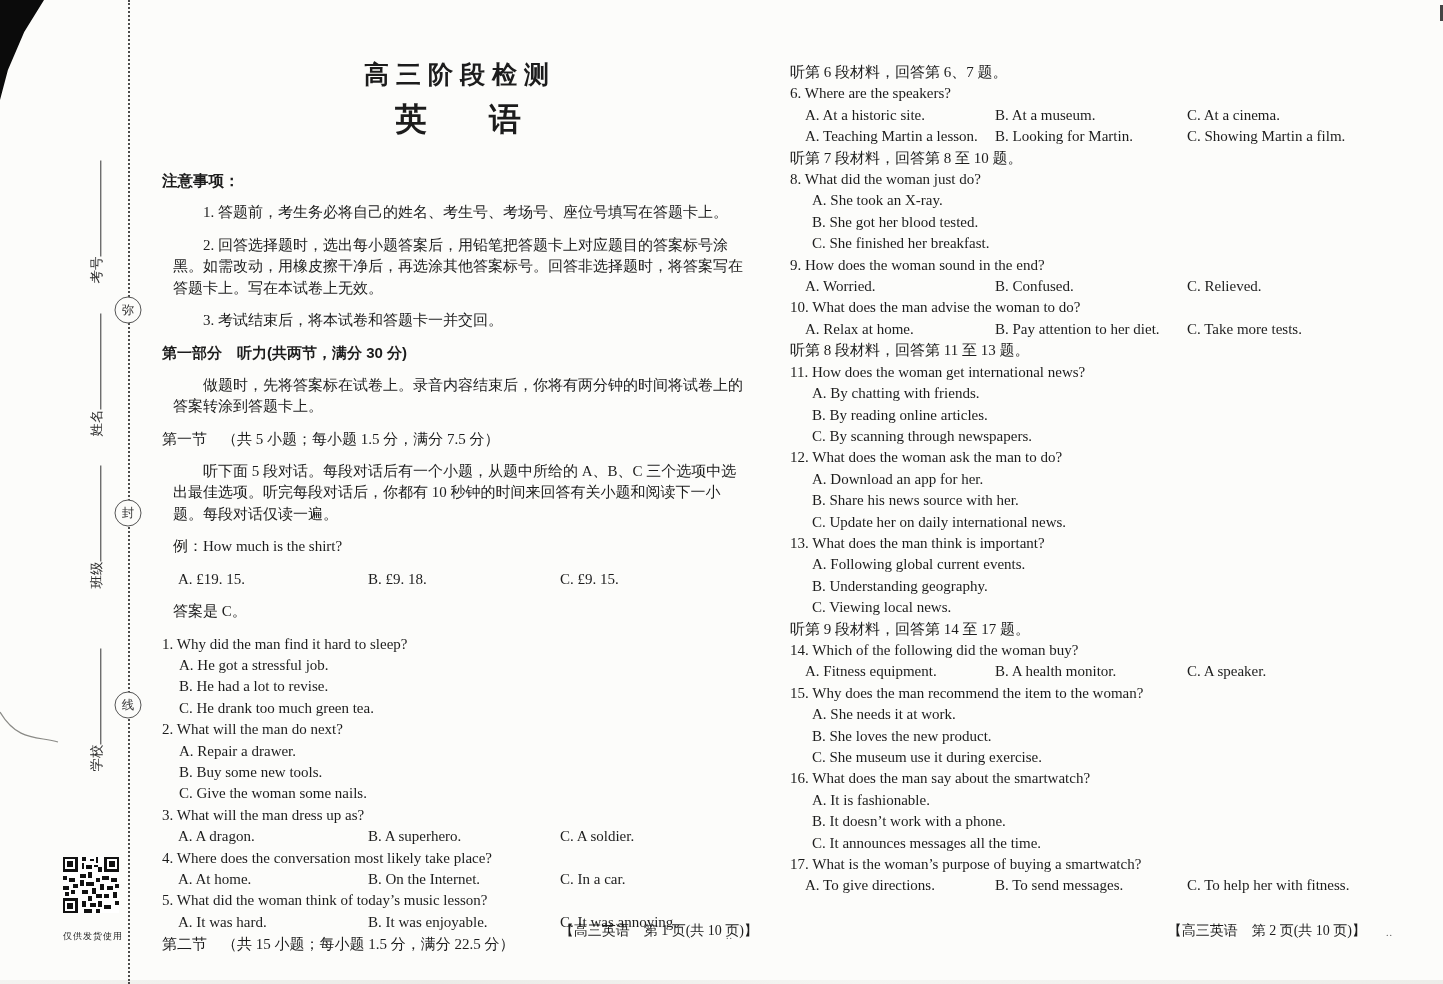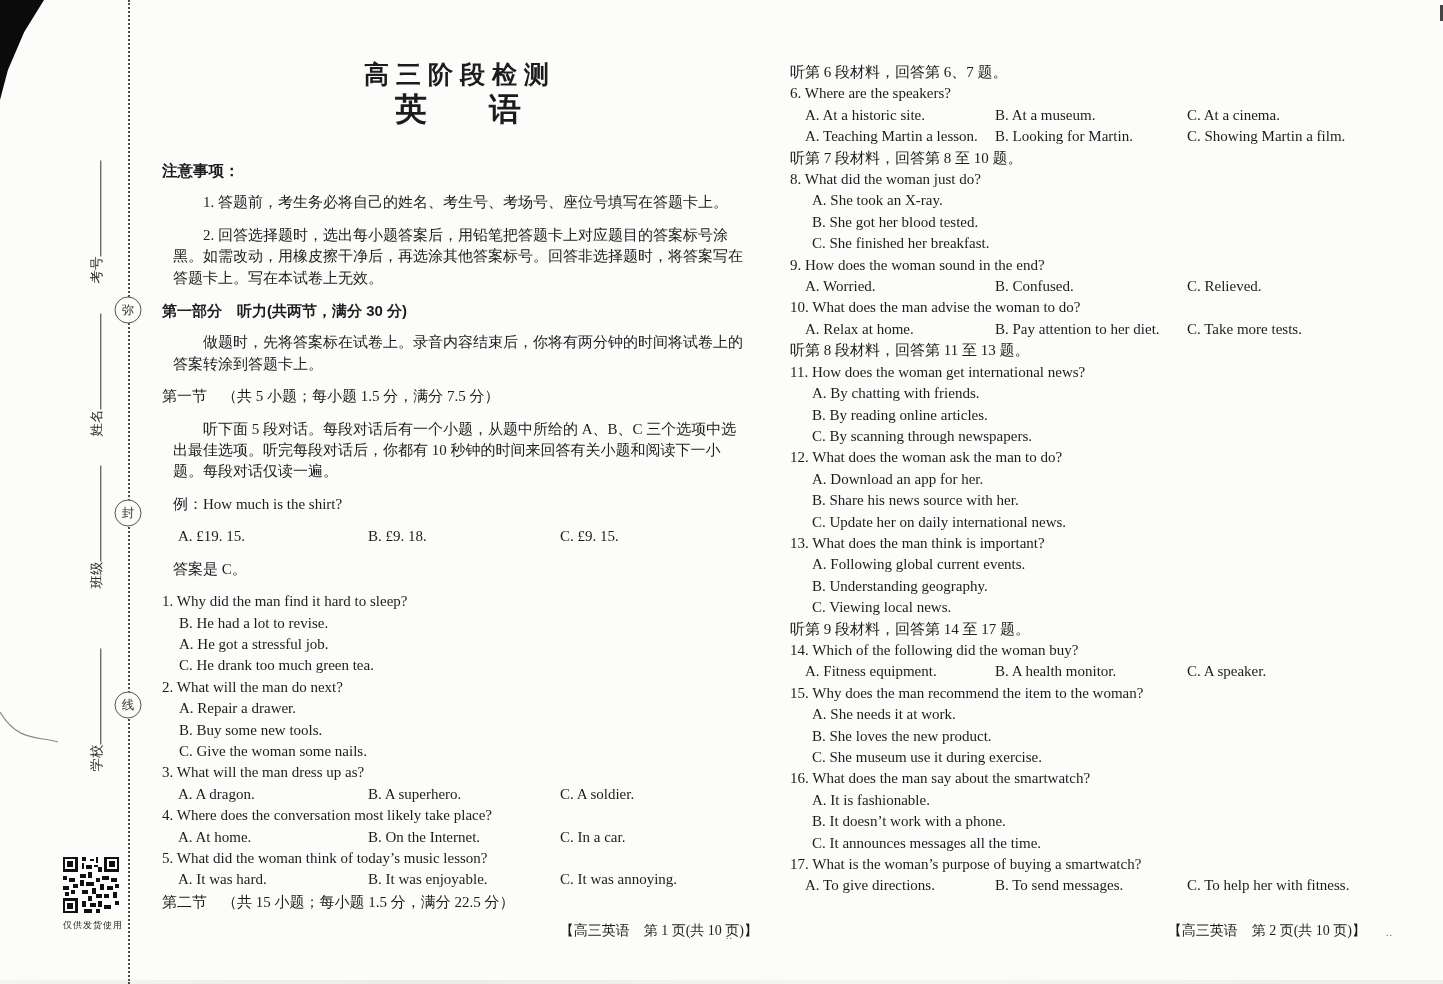--- a/index.html
+++ b/index.html
@@ -20,31 +20,31 @@
   .seal-line { position:absolute; top:0; bottom:0; left:128px; border-left:2px dotted #4c4c4c; }
   .seal-unit { position:absolute; left:97px; transform:translate(-50%,-50%) rotate(-90deg);
     white-space:nowrap; font-size:13.5px; color:#2a2a2a; }
   .seal-unit .blank { display:inline-block; width:96px; height:13px; border-bottom:1.5px solid #333; }
   .seal-circle { position:absolute; left:128px; transform:translate(-50%,-50%);
     width:25px; height:25px; border:1px solid #555; border-radius:50%;
     background:#fcfcfa; display:flex; align-items:center; justify-content:center;
     font-size:12.5px; color:#333; z-index:2; }
   .qr-wrap { position:absolute; left:63px; top:857px; width:58px; text-align:center; }
   .qr-wrap svg { display:block; width:56px; height:56px; }
-  .qr-caption { font-size:9px; letter-spacing:1px; color:#222; margin-top:2px; white-space:nowrap;font-family:Liberation Serif, serif; }
+  .qr-caption { font-size:9px; letter-spacing:1px; color:#222; margin-top:13px; white-space:nowrap;font-family:Liberation Serif, serif; }
   
   .col { position:absolute; top:0; }
   .col-left  { left:162px; width:596px; top:58px; }
   .col-right { left:790px; width:576px; top:62px; }
   p { margin:11px; }
   .exam-title { margin:0; text-align:center; font-family:"Liberation Sans","DejaVu Sans",sans-serif;
     font-weight:700; font-size:25px; line-height:32px; letter-spacing:7px; }
   .subject-title { text-align:center; font-family:"Liberation Sans","DejaVu Sans",sans-serif;
     font-weight:700; font-size:32px; line-height:38px; letter-spacing:62px; padding-left:58px;
-    margin-top:0; }
+    margin-top:10px; }
   .notice-head { font-family:"Liberation Sans","DejaVu Sans",sans-serif; font-weight:700;
     font-size:15.5px; margin-top:32px; }
   .hei { font-family:"Liberation Sans","DejaVu Sans",sans-serif; font-weight:700; font-size:15px; }
   .indent { text-indent:2em; }
   .part-head { margin-top:6px; }
   .sec-head { margin-top:1px; }
   .q-block { }
   .q-prompt { }
   .opt-row { display:flex; padding-left:16px;align-items:center; }
   .opt-row .o1 { min-width:190px; }
@@ -135,41 +135,42 @@
   </div>
 
   <div class="col col-left">
     <h1 class="exam-title">高三阶段检测</h1>
     <div class="subject-title">英语</div>
 
     <div class="notice-head">注意事项：</div>
     <div id="notice-items">
         <p class="indent">1. 答题前，考生务必将自己的姓名、考生号、考场号、座位号填写在答题卡上。</p>
         <p class="indent">2. 回答选择题时，选出每小题答案后，用铅笔把答题卡上对应题目的答案标号涂黑。如需改动，用橡皮擦干净后，再选涂其他答案标号。回答非选择题时，将答案写在答题卡上。写在本试卷上无效。</p>
+        <p class="indent">3. 考试结束后，将本试卷和答题卡一并交回。</p>
       </div>
 
     <div class="hei part-head">第一部分　听力(共两节，满分 30 分)</div>
     <p class="indent">做题时，先将答案标在试卷上。录音内容结束后，你将有两分钟的时间将试卷上的答案转涂到答题卡上。</p>
 
     <div class="sec-head">第一节　（共 5 小题；每小题 1.5 分，满分 7.5 分）</div>
     <p class="indent">听下面 5 段对话。每段对话后有一个小题，从题中所给的 A、B、C 三个选项中选出最佳选项。听完每段对话后，你都有 10 秒钟的时间来回答有关小题和阅读下一小题。每段对话仅读一遍。</p>
 
     <p>例：How much is the shirt?</p>
     <div class="opt-row" id="example-options">
         <span class="o1">A. £19. 15.</span>
         <span class="o2">B. £9. 18.</span>
         <span class="o3">C. £9. 15.</span>
       </div>
     <p>答案是 C。</p>
 
     <div id="left-questions">
         <div class="q-block">
           <div class="q-prompt">1. Why did the man find it hard to sleep?</div>
+          <div class="opt-stack">A. He got a stressful job.</div>
           <div class="opt-stack">B. He had a lot to revise.</div>
-          <div class="opt-stack">A. He got a stressful job.</div>
           <div class="opt-stack">C. He drank too much green tea.</div>
         </div>
         <div class="q-block">
           <div class="q-prompt">2. What will the man do next?</div>
           <div class="opt-stack">A. Repair a drawer.</div>
           <div class="opt-stack">B. Buy some new tools.</div>
           <div class="opt-stack">C. Give the woman some nails.</div>
         </div>
         <div class="q-block">
           <div class="q-prompt">3. What will the man dress up as?</div>

